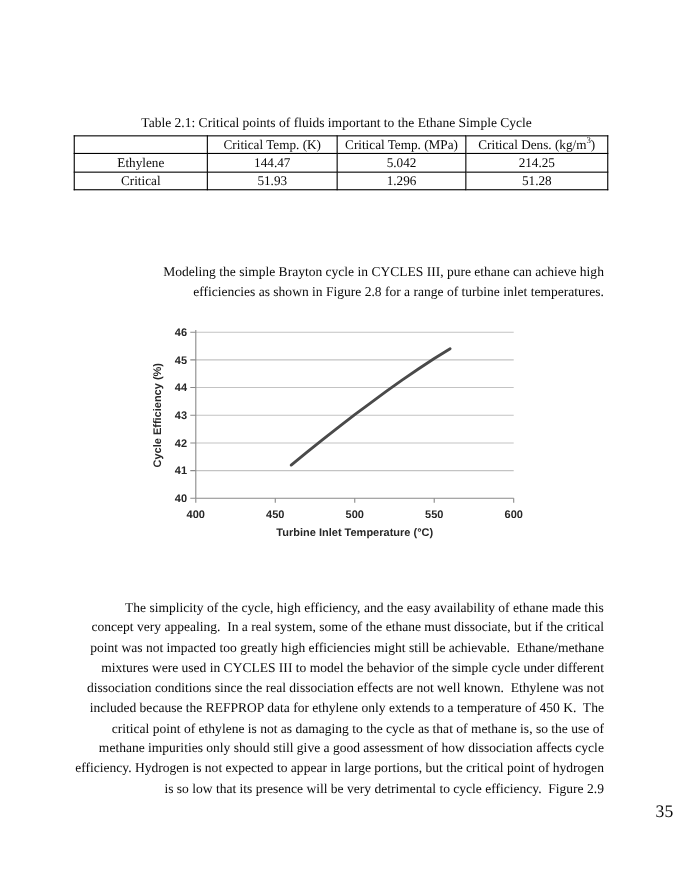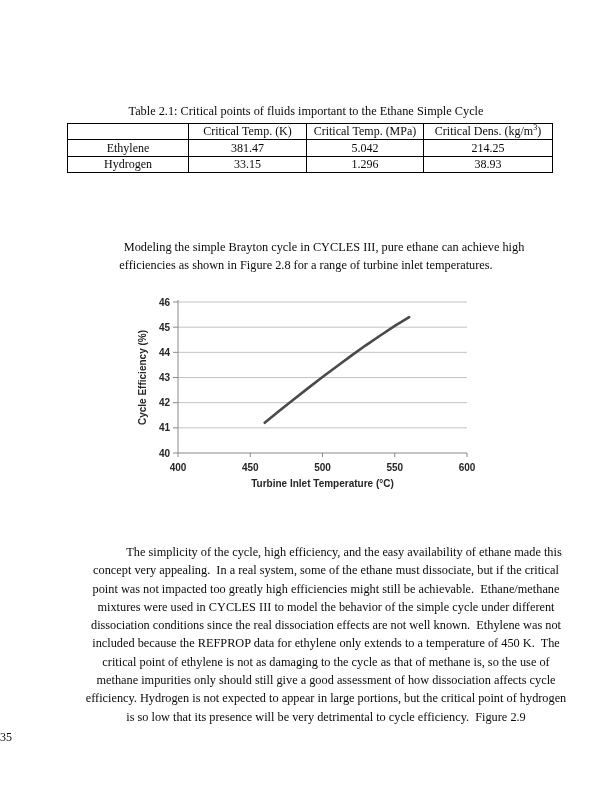--- a/index.html
+++ b/index.html
@@ -28,32 +28,32 @@
     text-align:center;vertical-align:middle;
     font-weight:normal;
     height:15.4px;padding:0 2px;
     line-height:13px;
     overflow:hidden;white-space:nowrap;
   }
   sup{font-size:8px;line-height:0;}
   .para{
     position:absolute;left:63px;width:486px;
     font-size:12.3px;line-height:18.3px;
-    text-align:center;
+    text-align:right;
     text-indent:36px;
     white-space:pre-wrap;
   }
   #intro-para{top:238px;}
-  #body-para{top:543px;margin-left:20px;}
+  #body-para{top:543px;}
   #chart{position:absolute;left:122px;top:290px;}
   #chart text.tick{font:bold 10px "Liberation Sans", sans-serif;}
   #chart text.axis-title{font:bold 10px "Liberation Sans", sans-serif;}
   #page-number{
     position:absolute;left:0;top:730px;width:612px;
-    text-align:left;font-size:12px;
+    text-align:right;font-size:16px;
   }
 </style>
 </head>
 <body>
 
 <div class="page">
 
   <div id="table-caption" class="caption">Table 2.1: Critical points of fluids important to the Ethane Simple Cycle</div>
 
   <table class="data">
@@ -65,29 +65,29 @@
     </colgroup>
     <tbody>
         <tr>
           <th></th>
           <th>Critical Temp. (K)</th>
           <th>Critical Temp. (MPa)</th>
           <th>Critical Dens. (kg/m<sup>3</sup>)</th>
         </tr>
         <tr>
           <td>Ethylene</td>
-          <td>381.47</td>
+          <td>144.47</td>
           <td>5.042</td>
           <td>214.25</td>
         </tr>
         <tr>
-          <td>Hydrogen</td>
-          <td>33.15</td>
+          <td>Critical</td>
+          <td>51.93</td>
           <td>1.296</td>
-          <td>38.93</td>
+          <td>51.28</td>
         </tr>
       </tbody>
   </table>
 
   <div id="intro-para" class="para">Modeling the simple Brayton cycle in CYCLES III, pure ethane can achieve high efficiencies as shown in Figure 2.8 for a range of turbine inlet temperatures.</div>
 
   <svg id="chart" width="360" height="215" viewBox="0 0 360 215">
       <line x1="51" y1="163" x2="56" y2="163" stroke="#8a8a8a" stroke-width="1"></line>
       <text x="48" y="166.5" text-anchor="end" class="tick" fill="#262626">40</text>
       <line x1="56" y1="137.83333333333334" x2="345" y2="137.83333333333334" stroke="#c3c3c3" stroke-width="1"></line>

